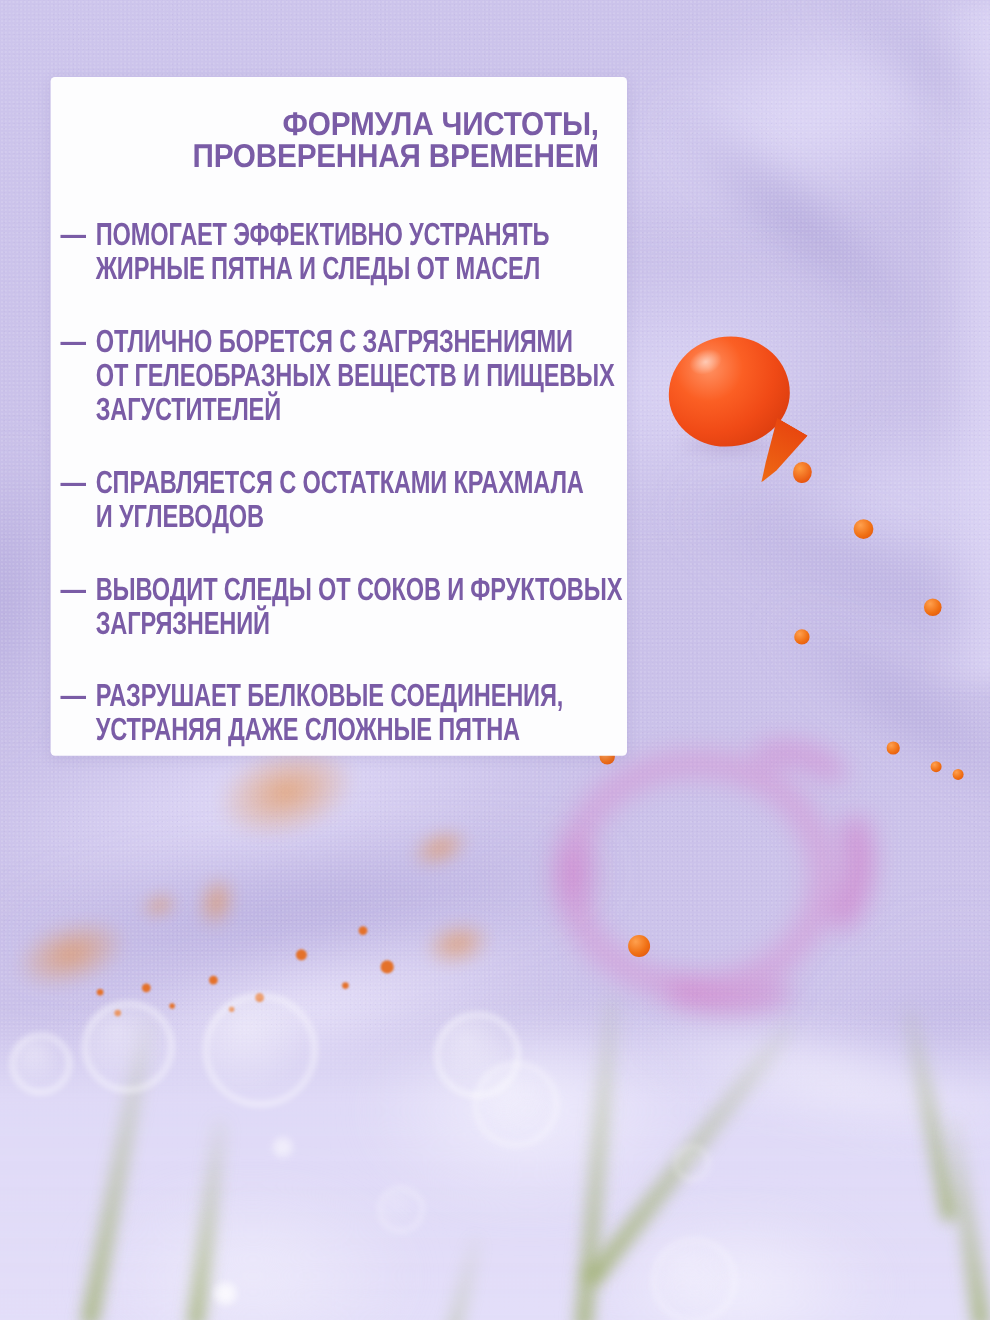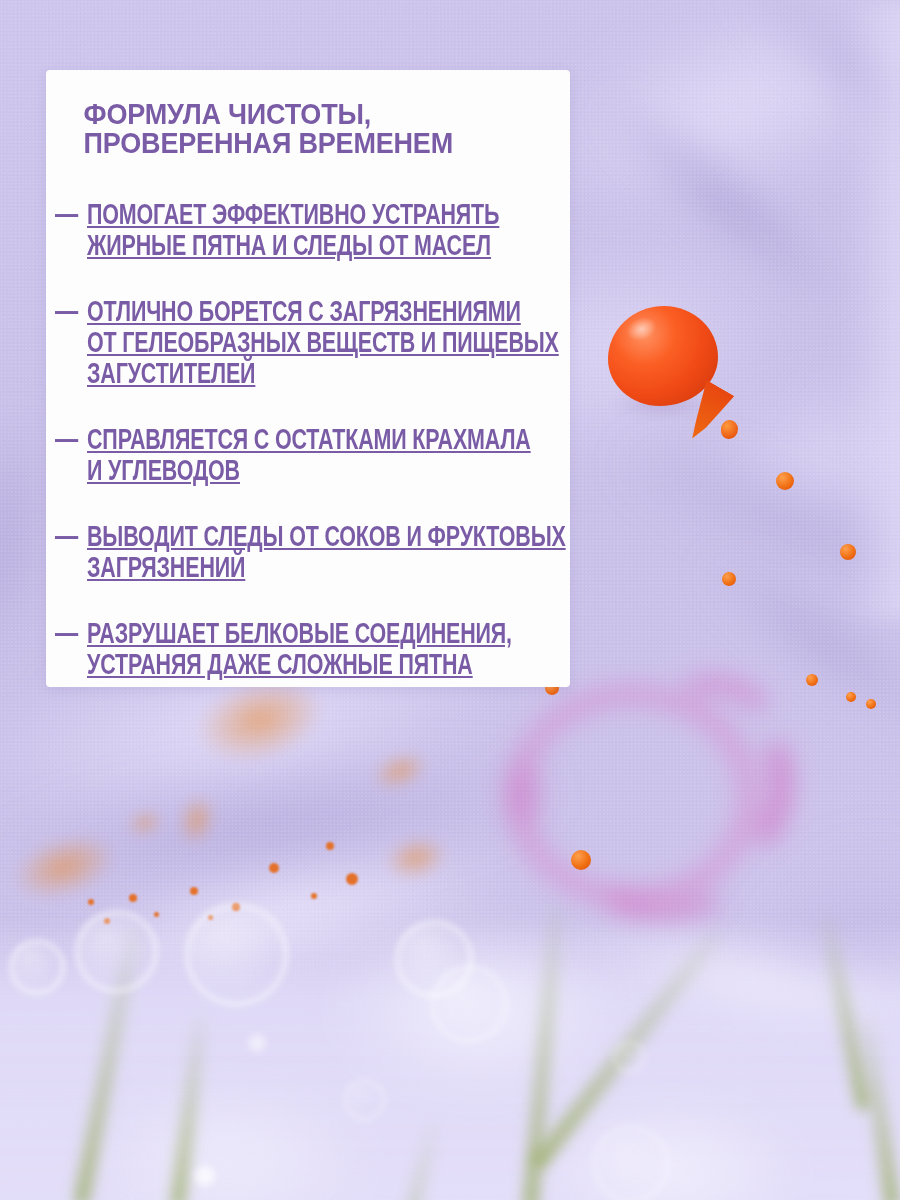--- a/index.html
+++ b/index.html
@@ -59,26 +59,26 @@
   
   .gra{border-radius:10px;filter:blur(7px);
     background:linear-gradient(to top,rgba(154,173,101,.8),rgba(154,173,101,.05));}
   
   .panel{
     position:absolute;left:46px;top:70px;width:524px;height:617px;z-index:20;
     background:var(--panel-bg,#fdfdfe);border-radius:4px;
     box-shadow:0 3px 12px rgba(110,90,170,.14);
     color:var(--text-purple,#7a5ca6);font-weight:bold;
   }
-  .title{margin-top:29px;text-align:left;font-size:30px;line-height:29px;letter-spacing:-.2px;margin-left:12px;}
+  .title{margin-top:29px;text-align:right;font-size:30px;line-height:29px;letter-spacing:-.2px;margin-left:12px;}
   .tline{transform:scaleX(.9);transform-origin:50% 50%;white-space:nowrap;}
   .bullets{margin-top:42px;margin-left:9px;font-size:29px;line-height:31px;letter-spacing:-.2px;}
   .bullet{display:flex;margin-bottom:35px;}
   .dash{width:32px;flex:none;transform:scaleX(.8);transform-origin:0 50%;}
-  .blines{min-width:0;text-decoration:underline;}
+  .blines{min-width:0;}
   .bline{transform:scaleX(.74);transform-origin:0 50%;white-space:nowrap;}
 </style>
 </head>
 <body>
 
 <div class="canvas">
 
   <div class="fold" style="left:520px;top:10px;width:430px;height:190px;transform:rotate(-18deg);background:radial-gradient(closest-side,rgba(225,219,248,.9),rgba(225,219,248,0));filter:blur(22px);"></div>
   <div class="fold" style="left:555px;top:165px;width:330px;height:64px;transform:rotate(40deg);background:radial-gradient(closest-side,rgba(158,146,206,.55),rgba(158,146,206,0));filter:blur(18px);"></div>
   <div class="fold" style="left:700px;top:40px;width:330px;height:70px;transform:rotate(38deg);background:radial-gradient(closest-side,rgba(163,152,210,.5),rgba(163,152,210,0));filter:blur(20px);"></div>

